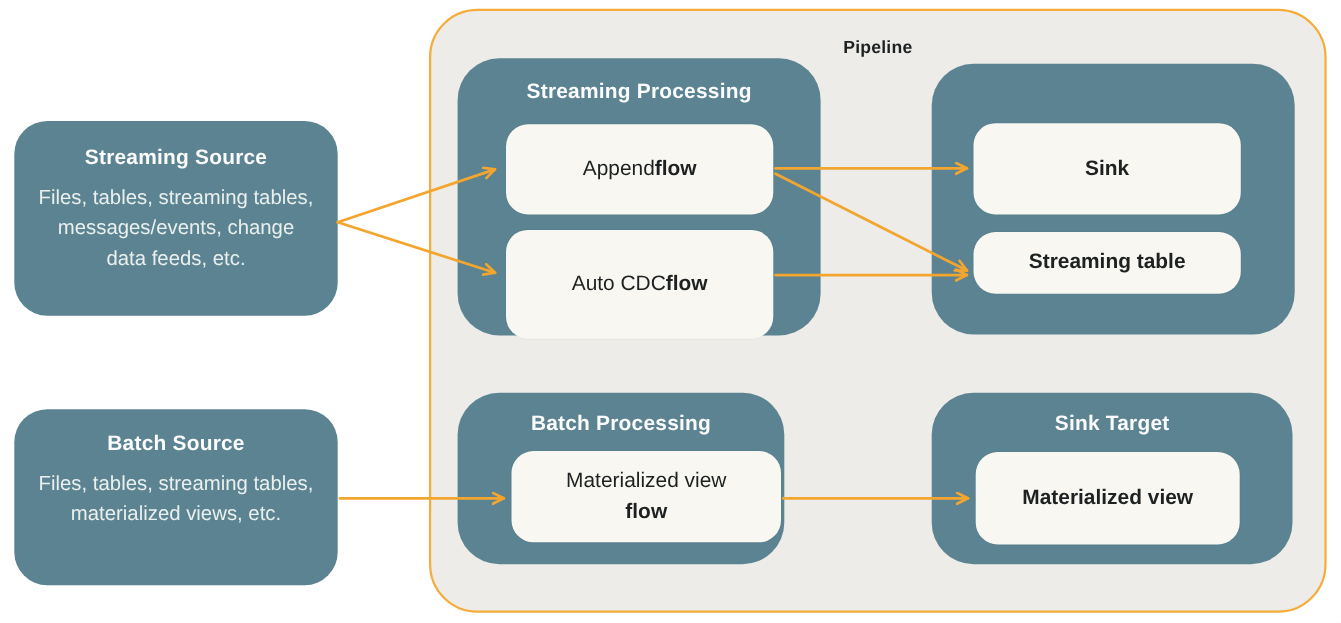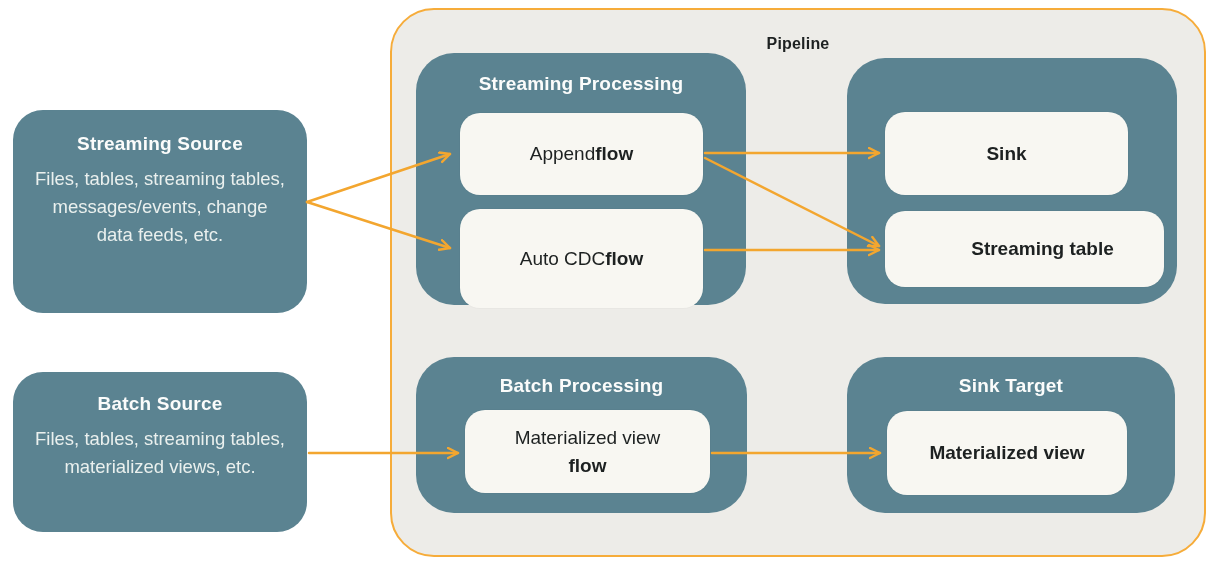--- a/index.html
+++ b/index.html
@@ -27,31 +27,31 @@
   
   .teal {
     position:absolute; background:#5B8391; color:#ffffff;
     box-sizing:border-box;
   }
   .source {
     border-radius:30px;
     display:flex; flex-direction:column; align-items:center;
     text-align:center;
   }
-  .source-streaming { left:13px; top:110px; width:294px; height:203px; padding-top:23px; }
+  .source-streaming { left:13px; top:110px; width:294px; height:177px; padding-top:23px; }
   .source-batch     { left:13px; top:372px; width:294px; height:160px; padding-top:21px; }
   .source-title { font-size:19px; font-weight:700; color:#FBFCFB; letter-spacing:.2px; }
   .source-desc  {
     margin-top:10px; padding:0 20px;
     font-size:18.5px; line-height:1.52; color:#EAF0EE; font-weight:400;
   }
   .group { border-radius:38px; }
   .group-streaming-processing { left:416px; top:53px;  width:330px; height:252px; }
   .group-streaming-target     { left:847px; top:58px;  width:330px; height:246px; }
-  .group-batch-processing     { left:416px; top:357px; width:331px; height:156px; }
+  .group-batch-processing     { left:416px; top:357px; width:297px; height:156px; }
   .group-batch-target         { left:847px; top:357px; width:328px; height:156px; }
   .group-title {
     position:absolute; top:20px; left:0; right:0;
     text-align:center; font-size:19px; font-weight:700; color:#FBFCFB;
     letter-spacing:.2px;
   }
   .group-batch-processing .group-title, .group-batch-target .group-title { top:18px; }
   
   .card {
     position:absolute;
@@ -60,21 +60,21 @@
     display:flex; align-items:center; justify-content:center;
     font-size:19px; color:#1D2121;
     text-align:center;
     box-shadow:0 0 0 1px rgba(0,0,0,0.02);
   }
   .card .bold { font-weight:700; }
   .card.stack { flex-direction:column; line-height:1.45; }
   .card-append-flow      { left:44px; top:60px;  width:243px; height:82px; }
   .card-auto-cdc-flow    { left:44px; top:156px; width:243px; height:99px; }
   .card-sink             { left:38px; top:54px;  width:243px; height:83px; }
-  .card-streaming-table  { left:38px; top:153px; width:243px; height:76px;padding-left:36px; }
+  .card-streaming-table  { left:38px; top:153px; width:243px; height:56px; }
   .card-mv-flow          { left:49px; top:53px;  width:245px; height:83px; }
   .card-mv               { left:40px; top:54px;  width:240px; height:84px; }
   
   .arrows {
     position:absolute; left:0; top:0; width:1219px; height:566px;
     pointer-events:none;
   }
 </style>
 </head>
 <body>

